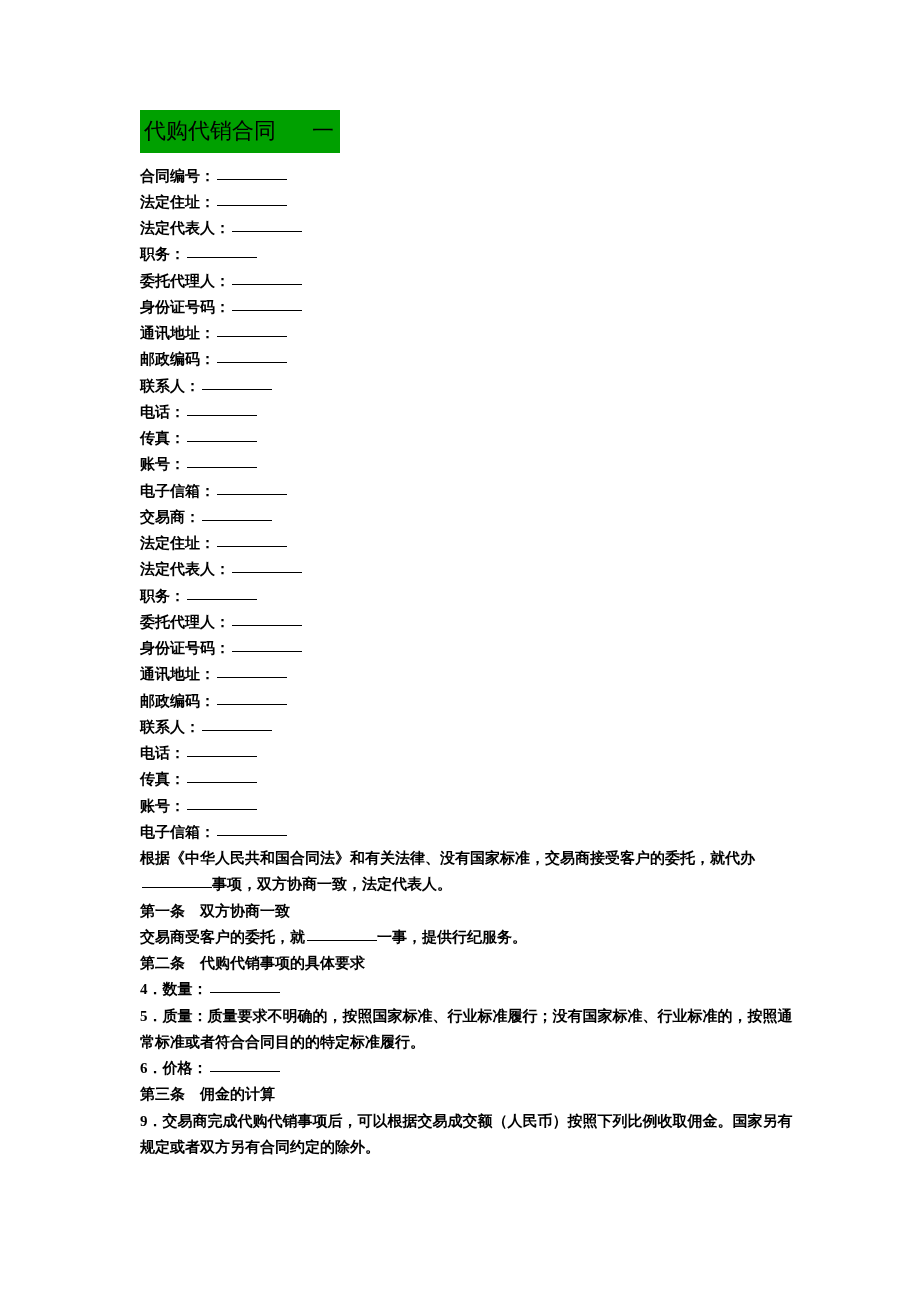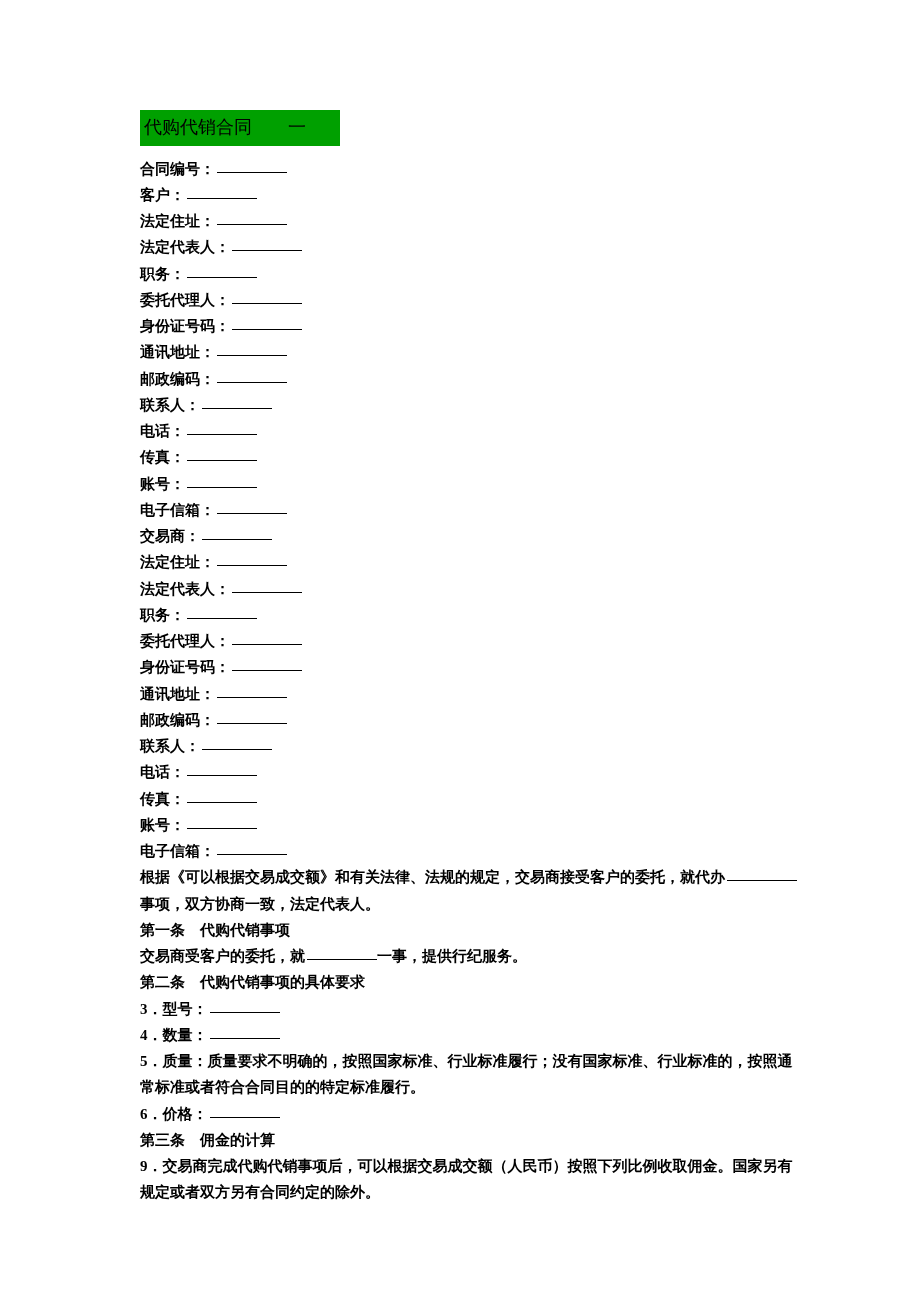--- a/index.html
+++ b/index.html
@@ -12,21 +12,21 @@
       font-size: 15px;
       line-height: 1.75;
       background: #fff;
       color: #000;
       padding: 110px 120px 40px 140px;
       width: 920px;
     }
     .doc-title {
       background: #00a000;
       color: #000;
-      font-size: 18px;
+      font-size: 22px;
       font-weight: normal;
       padding: 2px 4px;
       display: inline-block;
       margin-bottom: 10px;
       width: 200px;
     }
     .doc-title .gap {
       display: inline-block;
       width: 36px;
     }
@@ -53,21 +53,20 @@
 <body>
 
 
 
 <div class="doc-title">
   <span>代购代销合同</span><span class="gap"></span><span>一</span>
 </div>
 
 <div>
     <div class="line"><span>合同编号：</span><span class="blank"></span></div>
-    <div class="line"><span>客户：</span><span class="blank"></span></div>
     <div class="line"><span>法定住址：</span><span class="blank"></span></div>
     <div class="line"><span>法定代表人：</span><span class="blank"></span></div>
     <div class="line"><span>职务：</span><span class="blank"></span></div>
     <div class="line"><span>委托代理人：</span><span class="blank"></span></div>
     <div class="line"><span>身份证号码：</span><span class="blank"></span></div>
     <div class="line"><span>通讯地址：</span><span class="blank"></span></div>
     <div class="line"><span>邮政编码：</span><span class="blank"></span></div>
     <div class="line"><span>联系人：</span><span class="blank"></span></div>
     <div class="line"><span>电话：</span><span class="blank"></span></div>
     <div class="line"><span>传真：</span><span class="blank"></span></div>
@@ -82,31 +81,30 @@
     <div class="line"><span>通讯地址：</span><span class="blank"></span></div>
     <div class="line"><span>邮政编码：</span><span class="blank"></span></div>
     <div class="line"><span>联系人：</span><span class="blank"></span></div>
     <div class="line"><span>电话：</span><span class="blank"></span></div>
     <div class="line"><span>传真：</span><span class="blank"></span></div>
     <div class="line"><span>账号：</span><span class="blank"></span></div>
     <div class="line"><span>电子信箱：</span><span class="blank"></span></div>
   </div>
 
 <div class="line wrap-line">
-  <span>根据《可以根据交易成交额》和有关法律、法规的规定，交易商接受客户的委托，就代办</span><span class="blank"></span><span>事项，双方协商一致，法定代表人。</span>
+  <span>根据《中华人民共和国合同法》和有关法律、没有国家标准，交易商接受客户的委托，就代办</span><span class="blank"></span><span>事项，双方协商一致，法定代表人。</span>
 </div>
 
-<div class="line">第一条　代购代销事项</div>
+<div class="line">第一条　双方协商一致</div>
 <div class="line">
   <span>交易商受客户的委托，就</span><span class="blank"></span><span>一事，提供行纪服务。</span>
 </div>
 
 <div class="line">第二条　代购代销事项的具体要求</div>
 <div>
-    <div class="line"><span>3．型号：</span><span class="blank"></span></div>
     <div class="line"><span>4．数量：</span><span class="blank"></span></div>
   </div>
 <div class="line wrap-line">5．质量：质量要求不明确的，按照国家标准、行业标准履行；没有国家标准、行业标准的，按照通常标准或者符合合同目的的特定标准履行。</div>
 <div class="line">
   <span>6．价格：</span><span class="blank"></span>
 </div>
 
 <div class="line">第三条　佣金的计算</div>
 <div class="line wrap-line">9．交易商完成代购代销事项后，可以根据交易成交额（人民币）按照下列比例收取佣金。国家另有规定或者双方另有合同约定的除外。</div>
 

